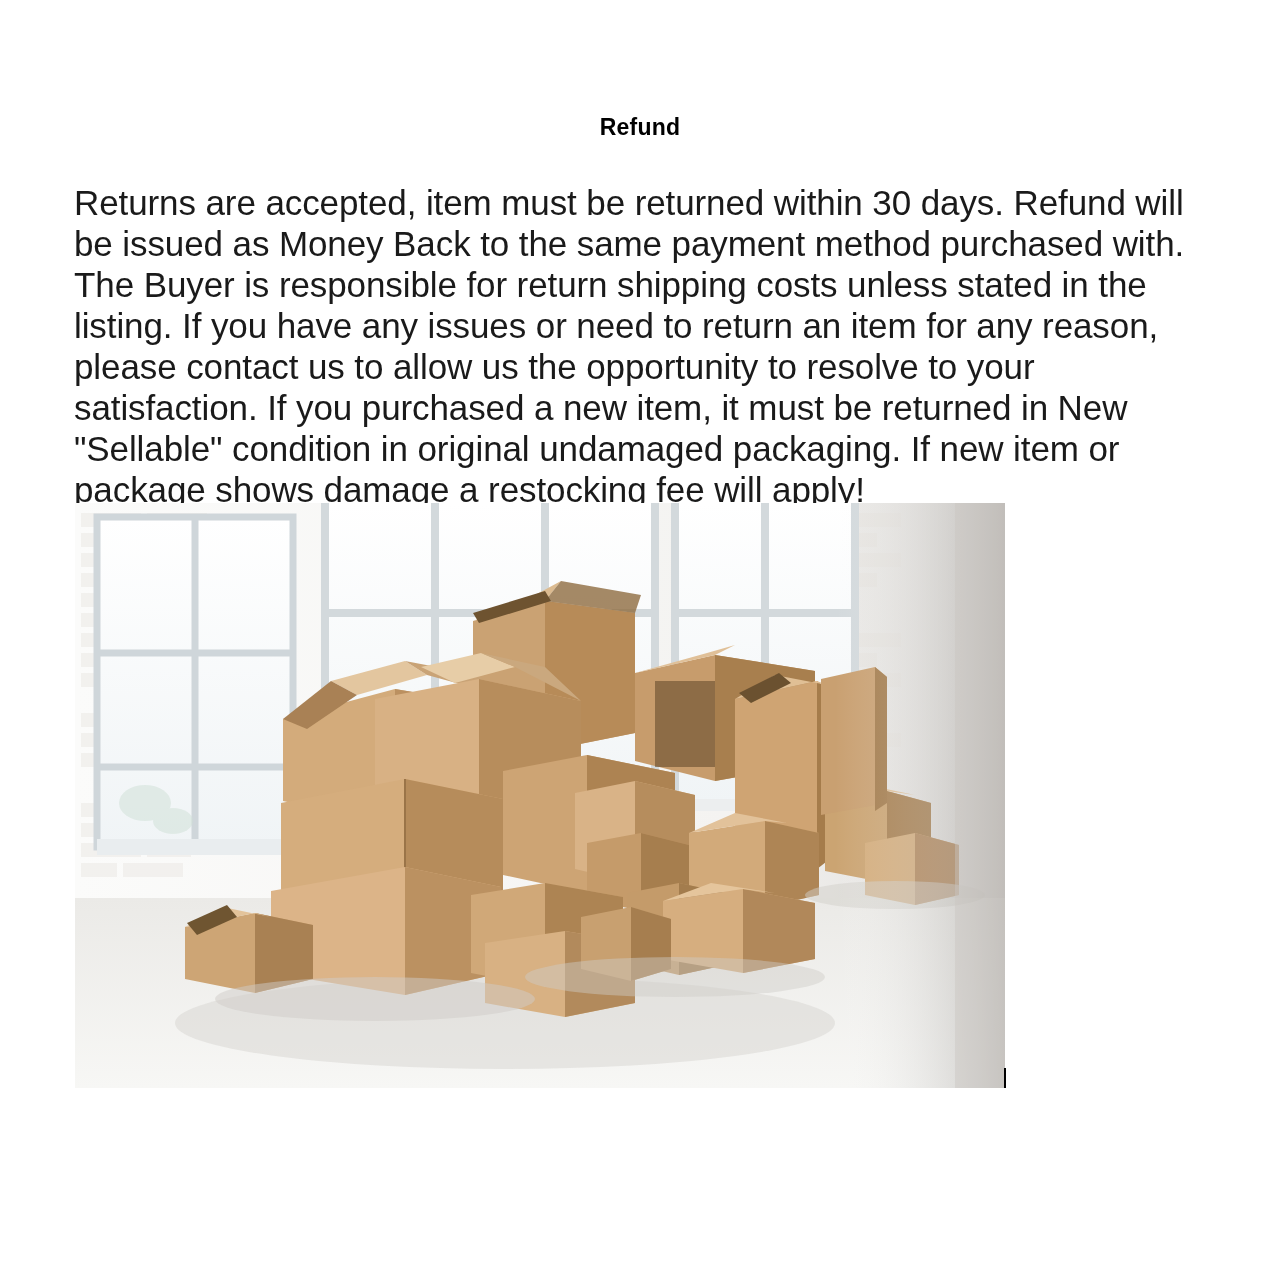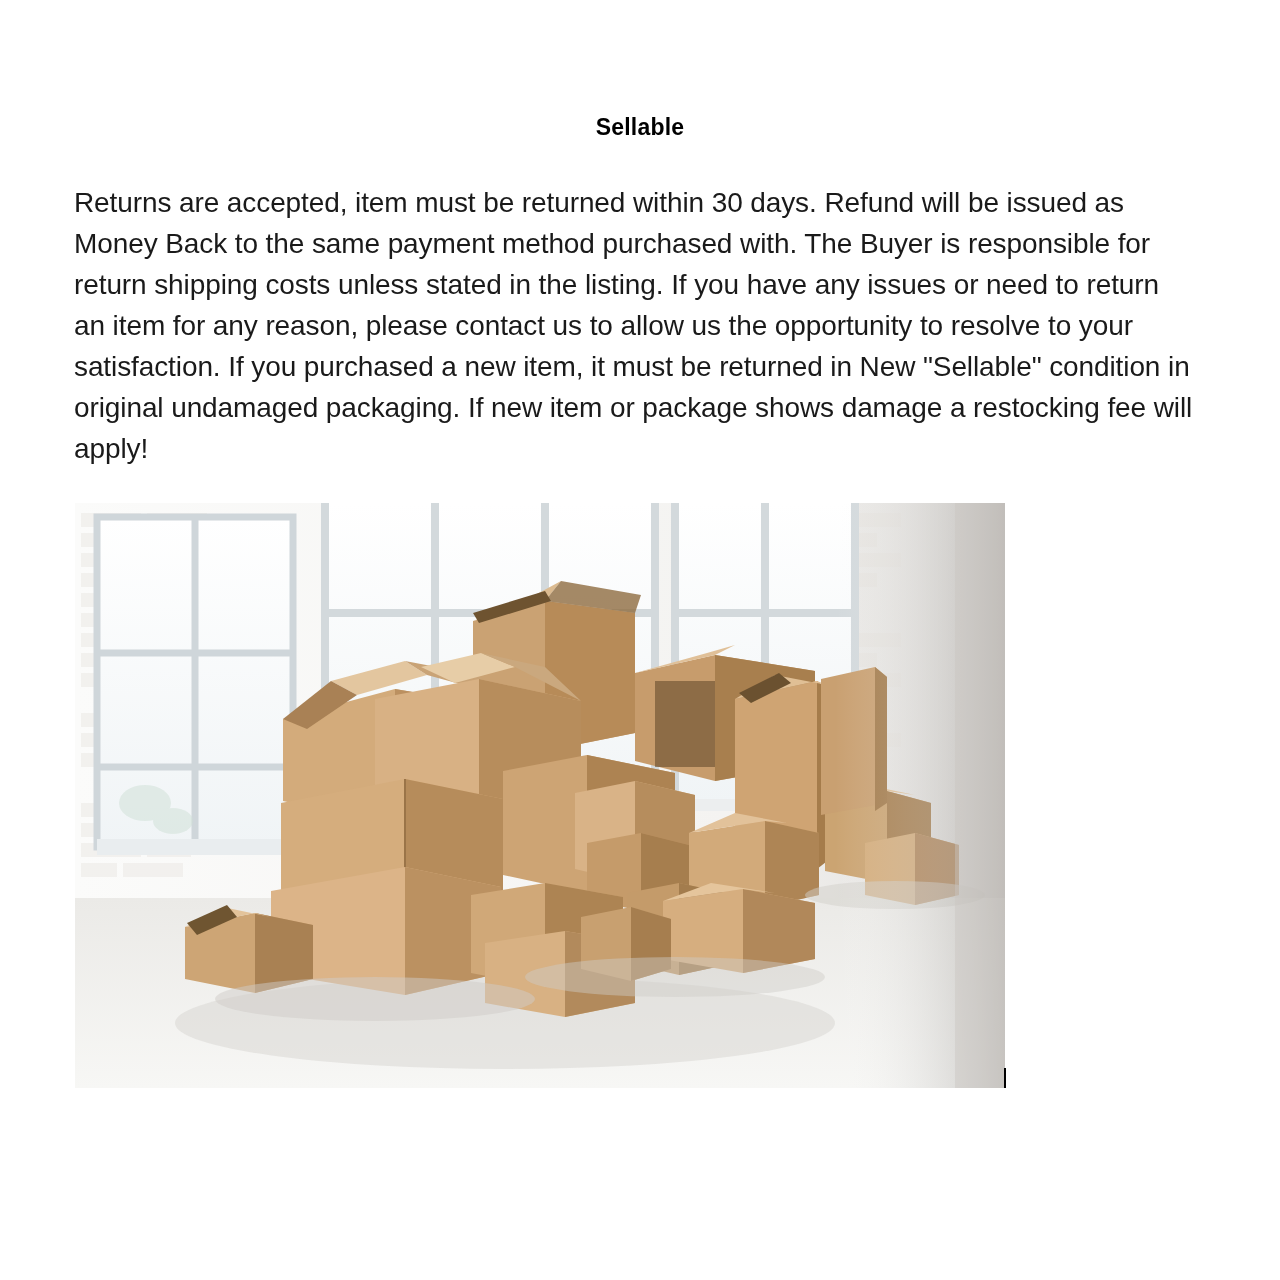--- a/index.html
+++ b/index.html
@@ -28,21 +28,21 @@
     text-align: center;
     font-size: 23px;
     font-weight: bold;
     letter-spacing: 0.2px;
   }
   .policy-body {
     position: absolute;
     top: 182px;
     left: 74px;
     width: 1120px;
-    font-size: 28px;
+    font-size: 35px;
     line-height: 41px;
     color: #1a1a1a;
     text-align: left;
     letter-spacing: -0.1px;
   }
   .photo-frame {
     position: absolute;
     top: 503px;
     left: 75px;
     width: 930px;
@@ -62,21 +62,21 @@
     width: 2px;
     height: 20px;
     background: #000;
   }
 </style>
 </head>
 <body>
 
 <div class="page">
 
-  <div class="doc-title">Sellable</div>
+  <div class="doc-title">Refund</div>
 
   <div class="policy-body">Returns are accepted, item must be returned within 30 days. Refund will be issued as Money Back to the same payment method purchased with. The Buyer is responsible for return shipping costs unless stated in the listing. If you have any issues or need to return an item for any reason, please contact us to allow us the opportunity to resolve to your satisfaction. If you purchased a new item, it must be returned in New "Sellable" condition in original undamaged packaging. If new item or package shows damage a restocking fee will apply!</div>
 
   <div class="photo-frame">
     <svg viewBox="0 0 930 585" xmlns="http://www.w3.org/2000/svg" aria-hidden="true">
       <defs>
         <linearGradient id="wallGrad" x1="0" y1="0" x2="1" y2="0">
           <stop offset="0%" stop-color="#fbfbfa"></stop>
           <stop offset="70%" stop-color="#f4f3f1"></stop>
           <stop offset="100%" stop-color="#dedcd9"></stop>

